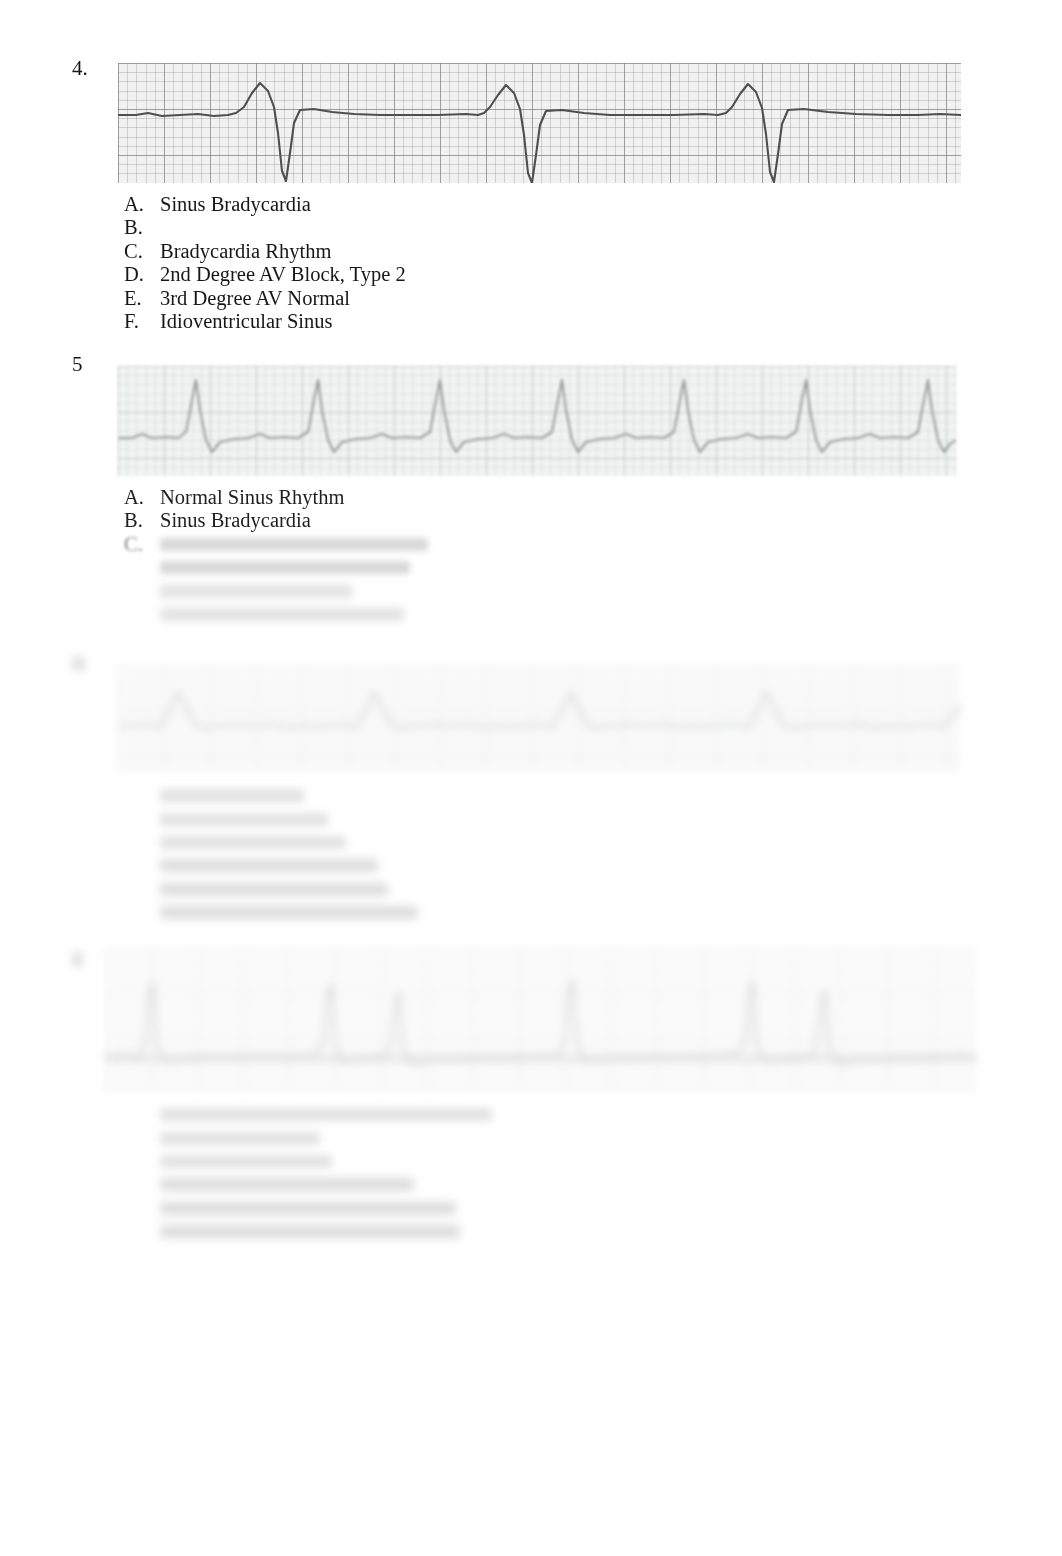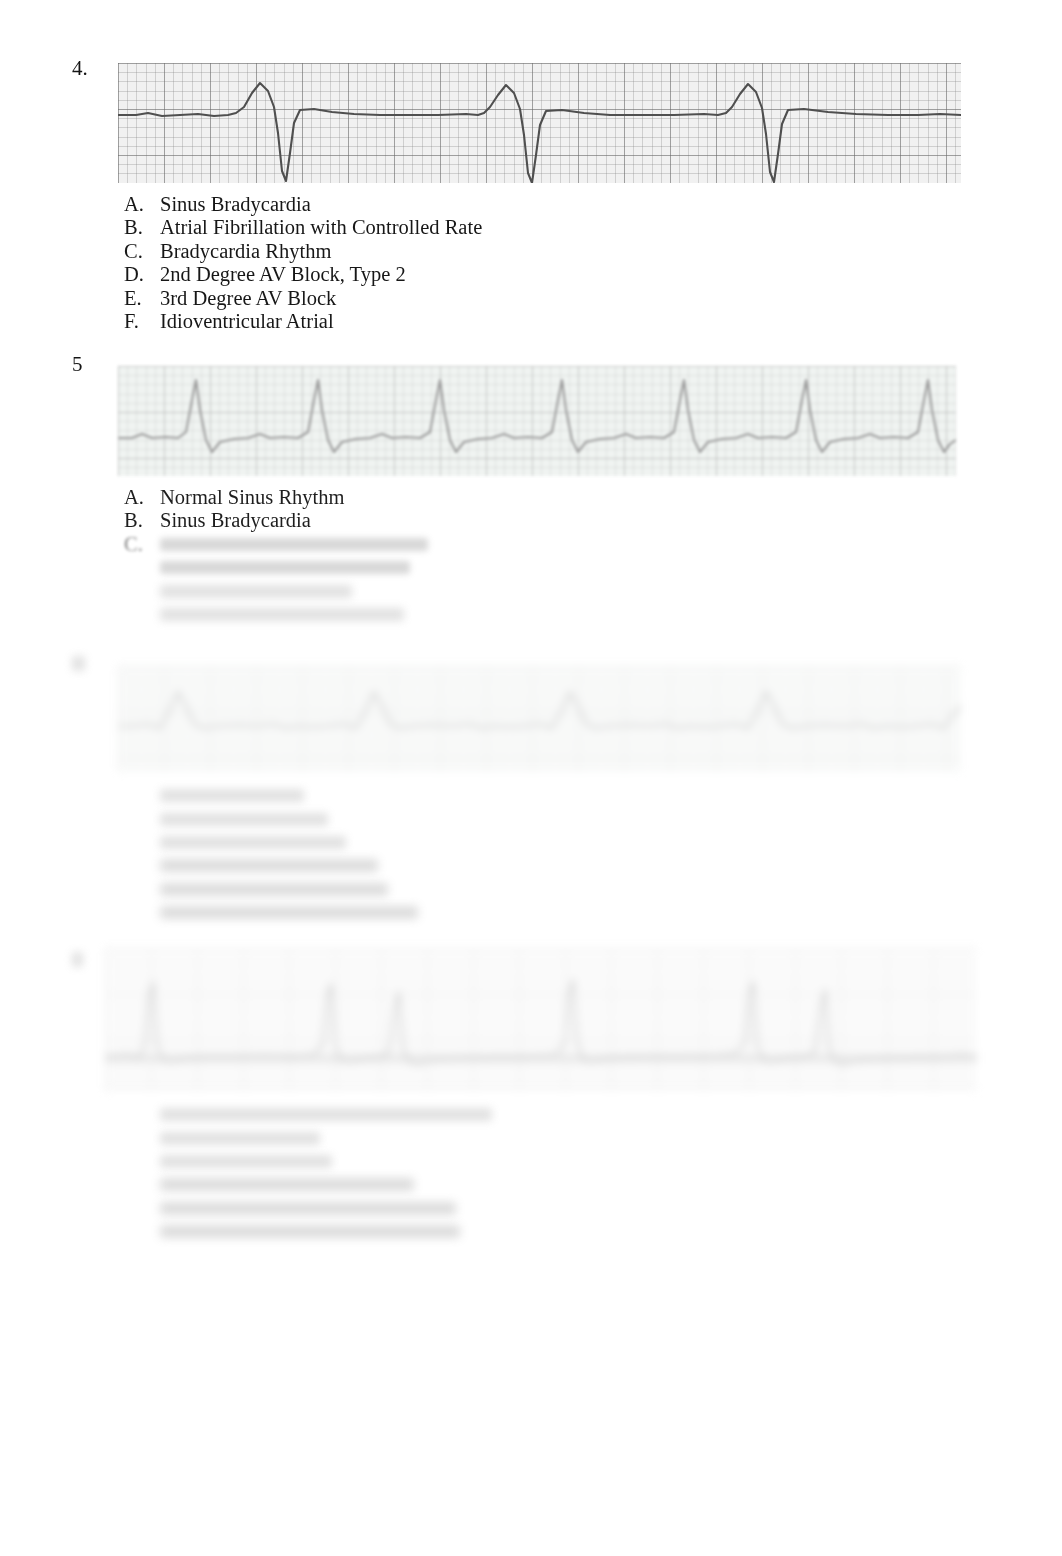--- a/index.html
+++ b/index.html
@@ -150,37 +150,36 @@
       </svg>
     </div>
 
     <div class="options" style="top:135px;">
       <div class="option">
         <span class="letter">A.</span>
         <span class="label">Sinus Bradycardia</span>
       </div>
       <div class="option">
         <span class="letter">B.</span>
-        <span class="label">Atrial Fibrillation with Controlled Rate</span>
       </div>
       <div class="option">
         <span class="letter">C.</span>
         <span class="label">Bradycardia Rhythm</span>
       </div>
       <div class="option">
         <span class="letter">D.</span>
         <span class="label">2nd Degree AV Block, Type 2</span>
       </div>
       <div class="option">
         <span class="letter">E.</span>
-        <span class="label">3rd Degree AV Block</span>
+        <span class="label">3rd Degree AV Normal</span>
       </div>
       <div class="option">
         <span class="letter">F.</span>
-        <span class="label">Idioventricular Atrial</span>
+        <span class="label">Idioventricular Sinus</span>
       </div>
     </div>
   </div>
 
   <div class="question" style="top:354px; height:280px;">
     <div class="q-number">5</div>
 
     <div class="strip tint-green blur-l2" style="left:118px; top:12px; width:838px; height:110px;">
       <div class="strip-grid">
         <div class="fine"></div>

